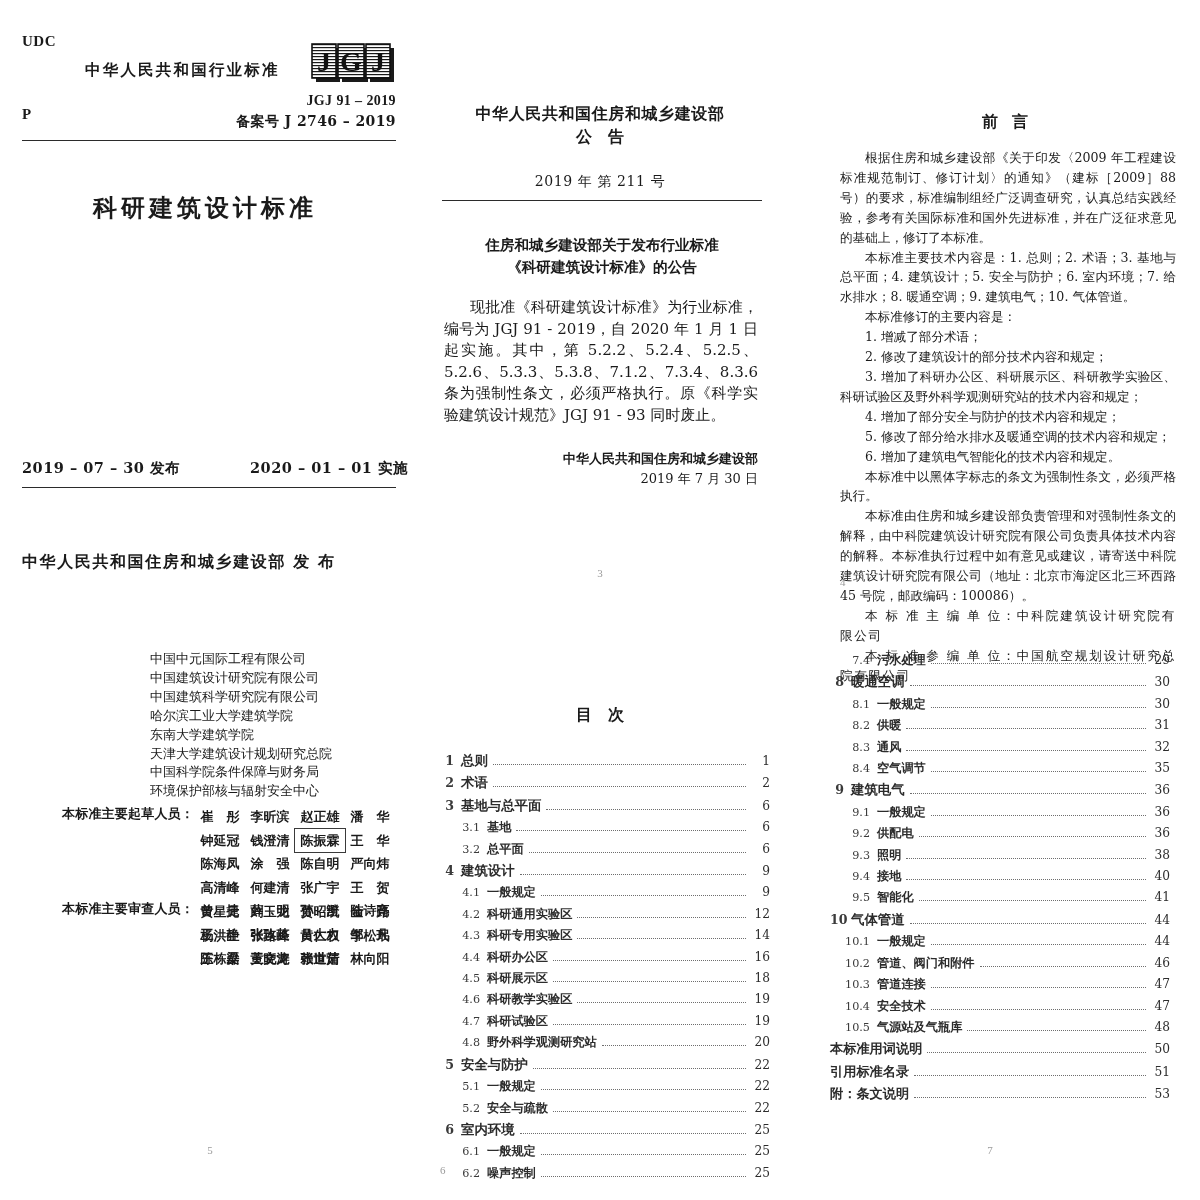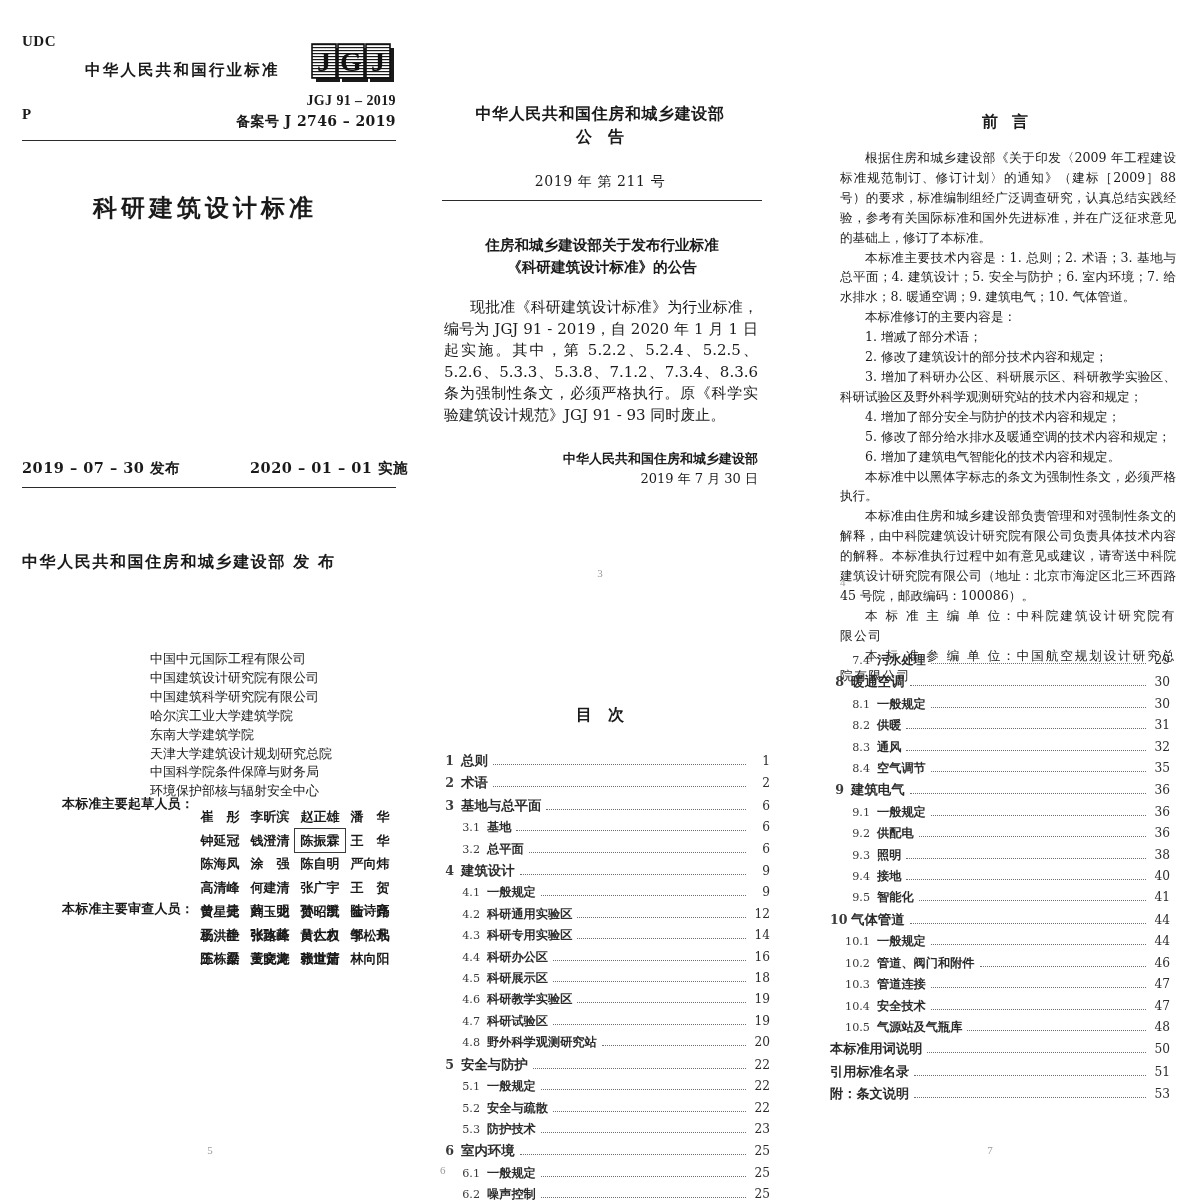--- a/index.html
+++ b/index.html
@@ -178,21 +178,21 @@
     <div>中国中元国际工程有限公司</div>
     <div>中国建筑设计研究院有限公司</div>
     <div>中国建筑科学研究院有限公司</div>
     <div>哈尔滨工业大学建筑学院</div>
     <div>东南大学建筑学院</div>
     <div>天津大学建筑设计规划研究总院</div>
     <div>中国科学院条件保障与财务局</div>
     <div>环境保护部核与辐射安全中心</div>
   </div>
 
-  <div class="person-label cn" style="left:62px;top:175px;">本标准主要起草人员：</div>
+  <div class="person-label cn" style="left:62px;top:185px;">本标准主要起草人员：</div>
   <div class="person-block cn" style="left:195px;top:185px;width:200px;">
     <div class="prow">
       <span class="pname">崔　彤</span>
       <span class="pname">李昕滨</span>
       <span class="pname">赵正雄</span>
       <span class="pname">潘　华</span>
     </div>
     <div class="prow">
       <span class="pname">钟延冠</span>
       <span class="pname">钱澄清</span>
@@ -354,26 +354,20 @@
         <span class="toc-label">一般规定</span>
         <span class="toc-dots"></span>
         <span class="toc-page">22</span>
       </div>
       <div class="toc-row lvl2">
         <span class="toc-num">5.2</span>
         <span class="toc-label">安全与疏散</span>
         <span class="toc-dots"></span>
         <span class="toc-page">22</span>
       </div>
-      <div class="toc-row lvl2">
-        <span class="toc-num">5.3</span>
-        <span class="toc-label">防护技术</span>
-        <span class="toc-dots"></span>
-        <span class="toc-page">23</span>
-      </div>
       <div class="toc-row lvl1">
         <span class="toc-num">6</span>
         <span class="toc-label">室内环境</span>
         <span class="toc-dots"></span>
         <span class="toc-page">25</span>
       </div>
       <div class="toc-row lvl2">
         <span class="toc-num">6.1</span>
         <span class="toc-label">一般规定</span>
         <span class="toc-dots"></span>

